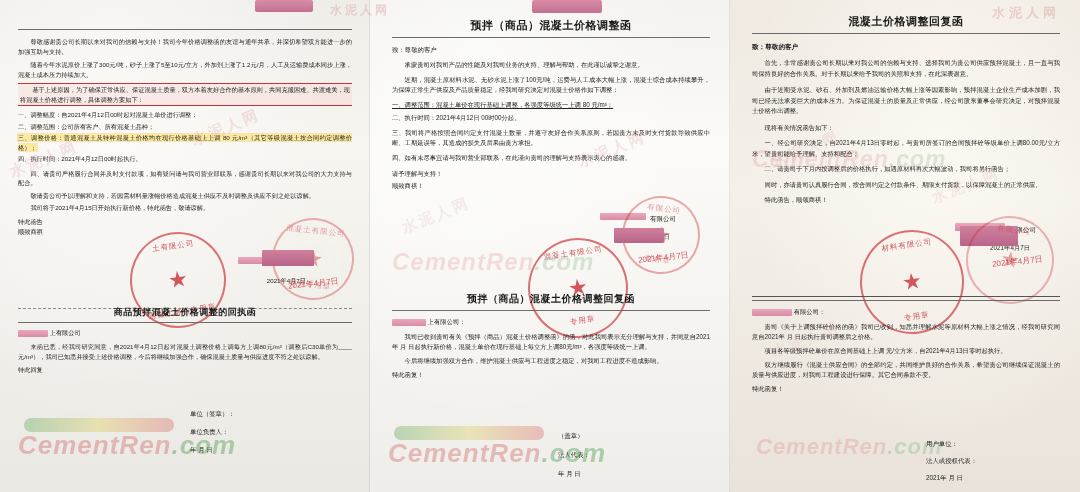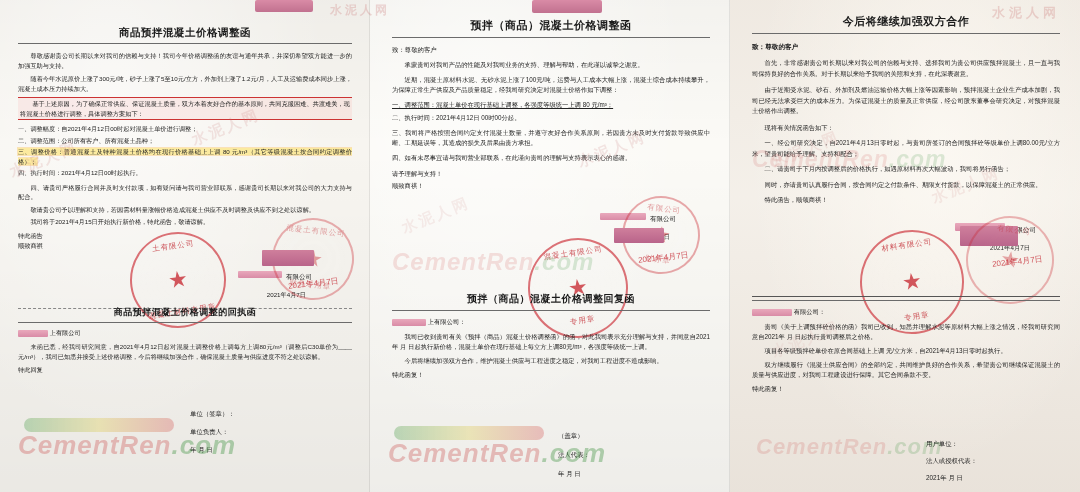--- a/index.html
+++ b/index.html
@@ -182,21 +182,20 @@
 <body>
 
 <div id="page">
 
   <div class="doc" id="doc1">
     <div class="paper-shade"></div>
 
     <div class="topbar-redact" style="left:255px; top:0px; width:58px; height:12px;"></div>
 
     <div style="position:absolute; left:18px; top:26px; width:334px;">
-      <div class="title" style="font-size:10.5px;">商品预拌混凝土价格调整函</div>
       <hr class="hr" style="margin:3px 0 7px 0; border-top-width:1.2px;">
 
       <div class="p indent" style="font-size:6.2px; line-height:9.5px; margin-bottom:4px;">尊敬感谢贵公司长期以来对我司的信赖与支持！我司今年价格调整函的友谊与通年共承，并深切希望双方能进一步的加强互助与支持。</div>
       <div class="p indent" style="font-size:6.2px; line-height:9.5px; margin-bottom:4px;">随着今年水泥原价上涨了300元/吨，砂子上涨了5至10元/立方，外加剂上涨了1.2元/月，人工及运输费成本同步上涨，混凝土成本压力持续加大。</div>
 
       <div class="redbar" style="padding:1px 2px; margin-bottom:4px;">
         <div class="p indent" style="font-size:6.2px; line-height:9.5px;">基于上述原因，为了确保正常供应、保证混凝土质量，双方本着友好合作的基本原则，共同克服困难、共渡难关，现将混凝土价格进行调整，具体调整方案如下：</div>
       </div>
 
       <div class="p" style="font-size:6.2px; line-height:9.5px; margin-bottom:2px;">一、调整幅度：自2021年4月12日00时起对混凝土单价进行调整；</div>
@@ -332,21 +331,21 @@
     <div class="wm wm-cement" style="left:18px; top:438px;">
       <span>CementRen</span><span class="green">.com</span>
     </div>
   </div>
   <div class="gutter" style="left:729px;"></div>
 
   <div class="doc" id="doc3">
     <div class="paper-shade"></div>
 
     <div style="position:absolute; left:22px; top:14px; width:308px;">
-      <div class="title" style="font-size:11px;">今后将继续加强双方合作</div>
+      <div class="title" style="font-size:11px;">混凝土价格调整回复函</div>
       <hr class="hr" style="margin:4px 0 9px 0; border-top-width:1.2px;">
 
       <div style="font-size:6.6px; color:#232323; margin-bottom:6px; font-weight:bold;">致：尊敬的客户</div>
 
       <div class="p indent" style="font-size:6.3px; line-height:10.5px; margin-bottom:6px;">首先，非常感谢贵公司长期以来对我公司的信赖与支持、选择我司为贵公司供应预拌混凝土，且一直与我司保持良好的合作关系。对于长期以来给予我司的关照和支持，在此深表谢意。</div>
       <div class="p indent" style="font-size:6.3px; line-height:10.5px; margin-bottom:6px;">由于近期受水泥、砂石、外加剂及燃油运输价格大幅上涨等因素影响，预拌混凝土企业生产成本加剧，我司已经无法承受巨大的成本压力。为保证混凝土的质量及正常供应，经公司股东董事会研究决定，对预拌混凝土价格作出调整。</div>
       <div class="p indent" style="font-size:6.3px; line-height:10.5px; margin-bottom:5px;">现将有关情况函告如下：</div>
       <div class="p indent" style="font-size:6.3px; line-height:10.5px; margin-bottom:5px;">一、经公司研究决定，自2021年4月13日零时起，与贵司所签订的合同预拌砼等级单价上调80.00元/立方米，望贵司能给予理解、支持和配合；</div>
       <div class="p indent" style="font-size:6.3px; line-height:10.5px; margin-bottom:5px;">二、请贵司于下月内按调整后的价格执行，如遇原材料再次大幅波动，我司将另行函告；</div>
       <div class="p indent" style="font-size:6.3px; line-height:10.5px; margin-bottom:5px;">同时，亦请贵司认真履行合同，按合同约定之付款条件、期限支付货款，以保障混凝土的正常供应。</div>

